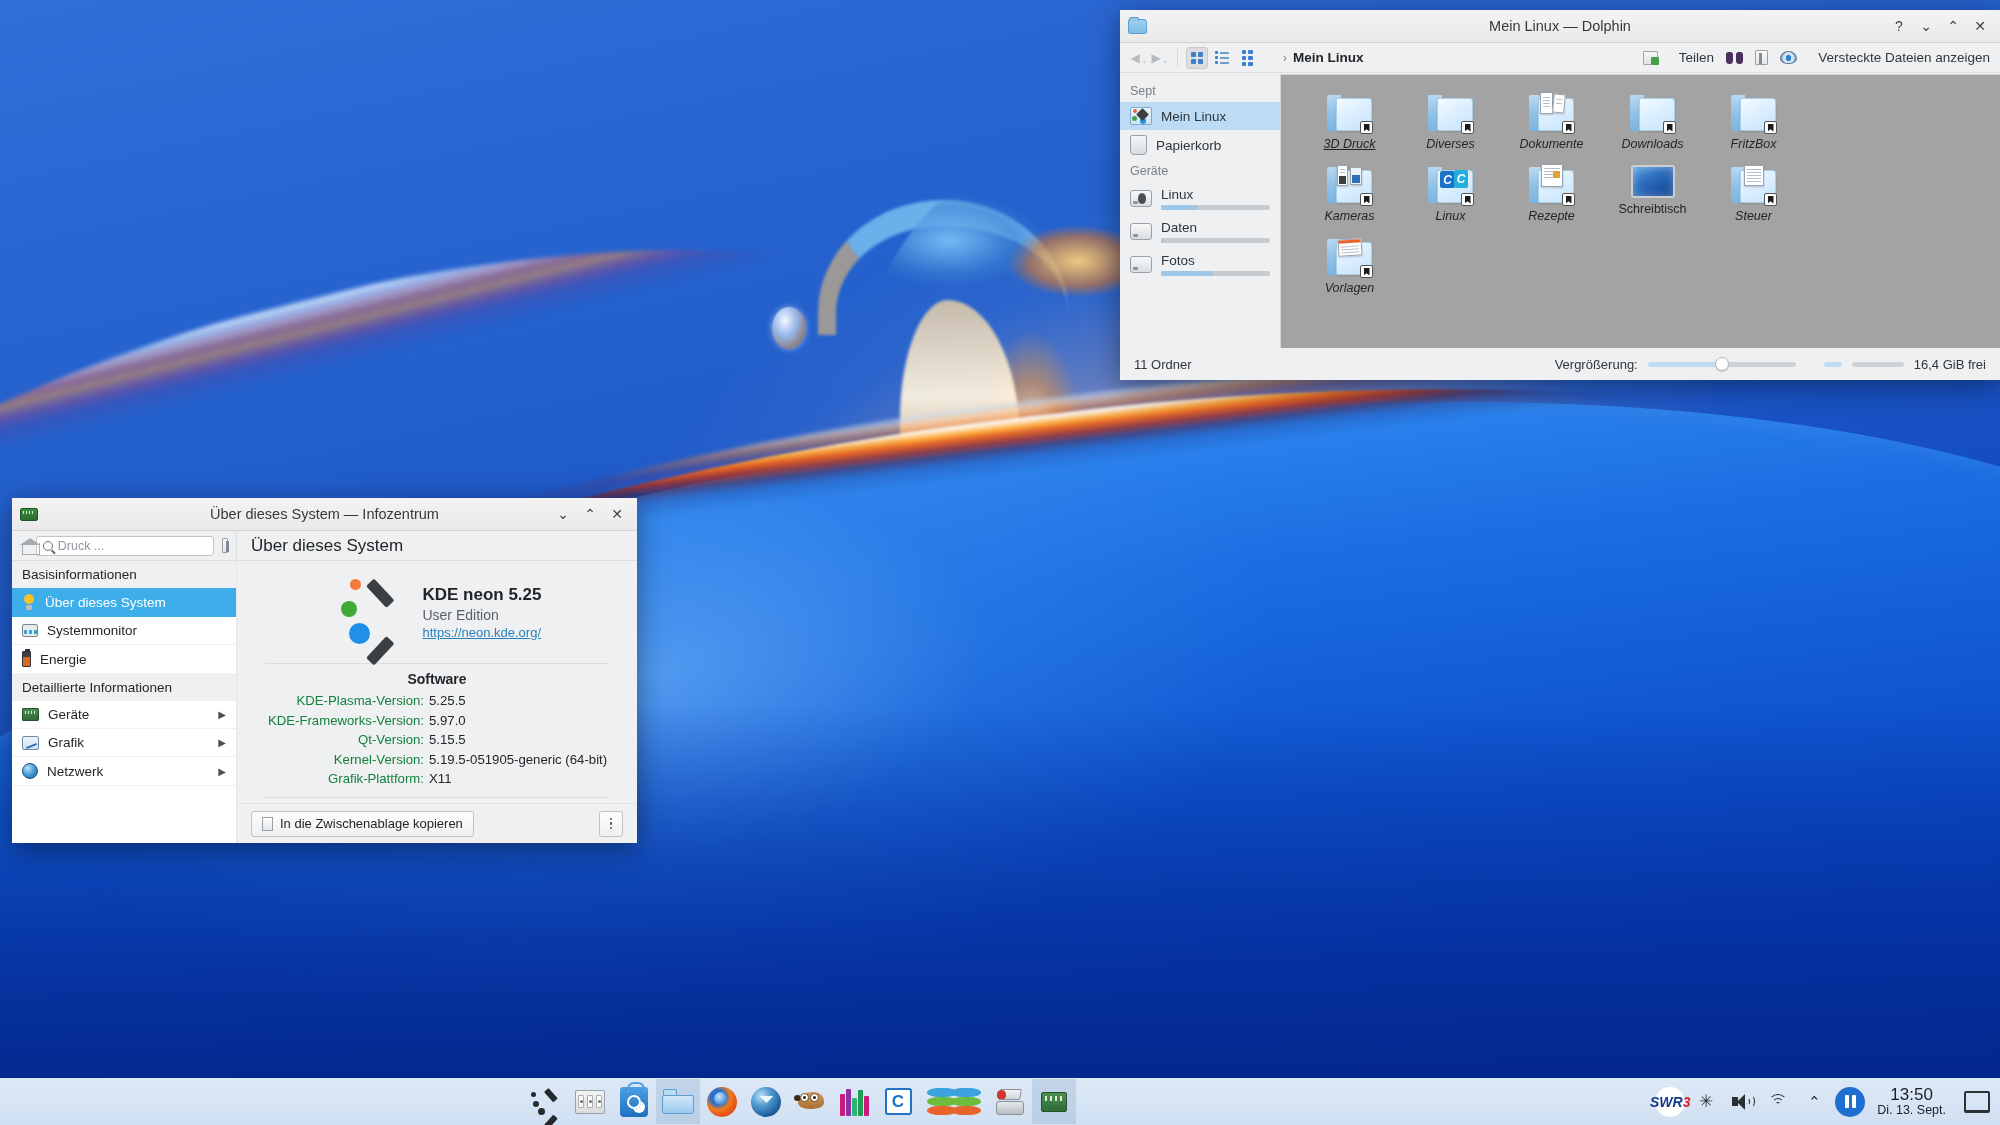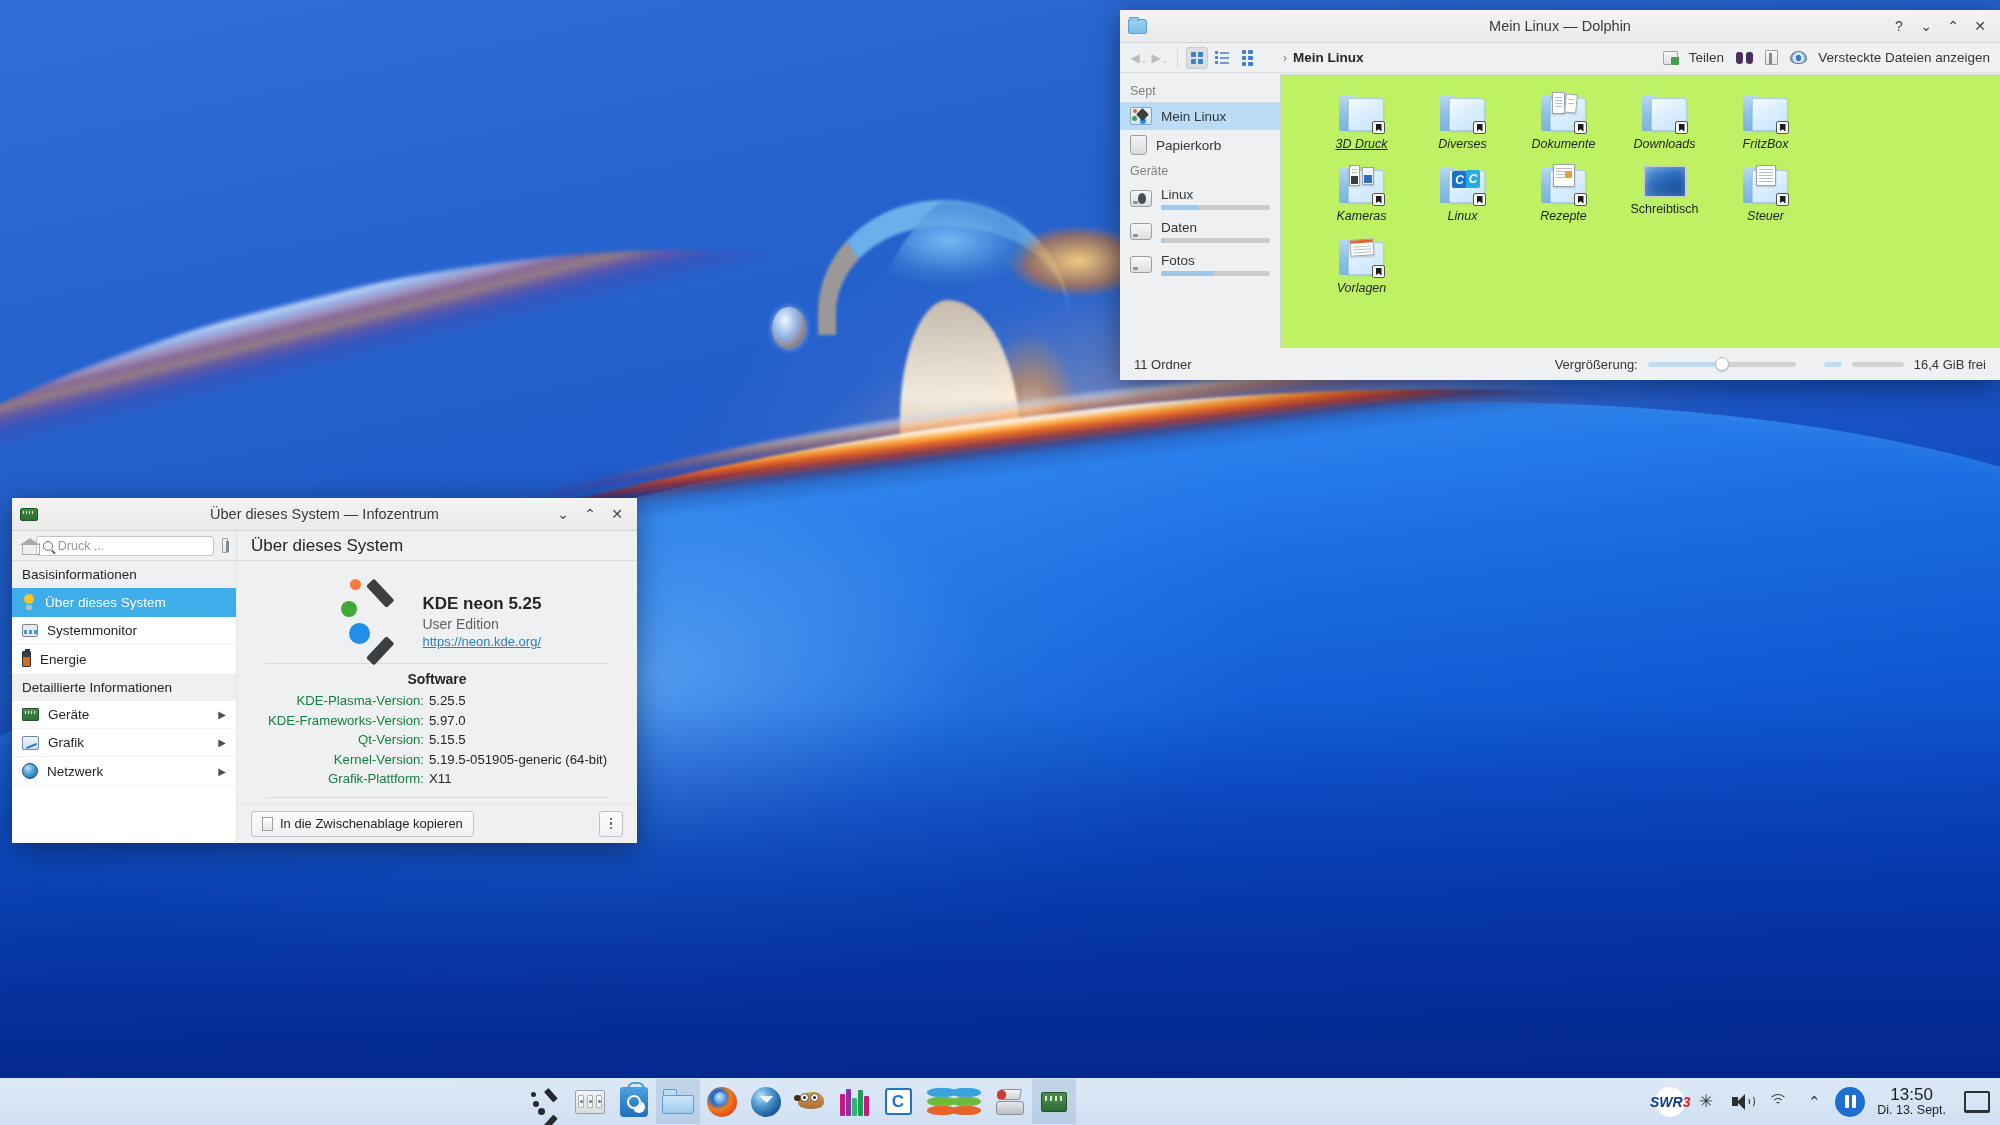--- a/index.html
+++ b/index.html
@@ -171,33 +171,33 @@
   .vb-list { display:flex; flex-direction:column; gap:2px; }
   .vb-list i { display:flex; align-items:center; gap:2px; }
   .vb-list i::before { content:""; width:3px; height:3px; background:#3c7fd0; border-radius:1px;}
   .vb-list i::after { content:""; width:9px; height:2px; background:#6f9ed0; }
   .vb-comp { display:grid; grid-template-columns: 4px 5px; grid-template-rows: 4px 4px 4px; gap:2px; }
   .vb-comp i { background:#3c7fd0; border-radius:1px; }
   .breadcrumb { display:flex; align-items:center; gap:6px; margin-left: 22px; }
   .crumb-chev { color:#7d8387; font-size: 12px; }
   .crumb-txt { font-weight: bold; font-size: 13.5px; color:#232629; }
   .tb-right { margin-left:auto; display:flex; align-items:center; gap:12px; }
-  .tb-item { display:flex; align-items:center; gap:11px; font-size:13.5px; color:#31363b; }
+  .tb-item { display:flex; align-items:center; gap:21px; font-size:13.5px; color:#31363b; }
   .ic-share { width:15px;height:14px;background:linear-gradient(180deg,#f5f6f7,#dfe2e4); border:1px solid #9fa5aa; border-radius:1px; position:relative; }
   .ic-share::after{content:"";position:absolute;right:-2px;bottom:-1px;width:8px;height:8px;background:#43a047;border-radius:1px;}
   .ic-binocular{ width:17px;height:12px;position:relative;}
   .ic-binocular::before,.ic-binocular::after{content:"";position:absolute;top:0;width:7px;height:12px;background:#4a2f5e;border-radius:3px 3px 4px 4px;}
   .ic-binocular::before{left:0;} .ic-binocular::after{right:0;}
   .ic-panel{width:13px;height:15px;background:linear-gradient(180deg,#fbfbfb,#e2e4e6);border:1px solid #9aa0a5;border-radius:1px;position:relative;}
   .ic-panel::after{content:"";position:absolute;left:3px;top:2px;width:3px;height:11px;background:#7f8a95;}
   .ic-eye{width:17px;height:13px;border-radius:50% 50% 50% 50%/60% 60% 40% 40%;background:radial-gradient(circle at 50% 55%,#2f7fd0 0 30%,#cfe3f5 31% 62%,#8aa6bd 63% 100%);border:1px solid #5f7a93;}
   .dolphin-view {
     position:absolute; left:160px; right:0; top:64px; bottom:32px;
-    background:#bef264; border:1px solid #d4d6d8; border-right:none; border-bottom:none;
-    padding: 10px 0 0 30px; overflow:hidden;
+    background:#a3a3a3; border:1px solid #d4d6d8; border-right:none; border-bottom:none;
+    padding: 10px 0 0 18px; overflow:hidden;
   }
   .icon-grid { display:grid; grid-template-columns: repeat(5, 101px); gap: 0px 0px; }
   .fitem { width:101px; display:flex; flex-direction:column; align-items:center; padding-top:8px; padding-bottom:6px; }
   .fitem .label { margin-top:4px; font-size:12.5px; color:#232629; font-style:italic; text-align:center; }
   .fitem .label.plain { font-style:normal; }
   .fitem.selected .label { text-decoration: underline; }
   .folder { width:45px; height:40px; position:relative; }
   .folder .back {
     position:absolute; left:0; top:2px; width:14px; height:36px;
     background:linear-gradient(180deg,#b9d9f2 0%, #8ec0e7 55%, #7cb4df 100%);
@@ -283,21 +283,21 @@
   .batt { width:9px;height:16px;background:linear-gradient(180deg,#3b4046 0 35%,#d86a1e 35% 100%);border:1px solid #30343a;border-radius:1px;position:relative;}
   .batt::before{content:"";position:absolute;left:2px;top:-3px;width:5px;height:2px;background:#30343a;}
   .card { width:17px;height:13px;background:linear-gradient(180deg,#4b8f52,#2f6b36);border:1px solid #255229;border-radius:1px;position:relative;}
   .card::after{content:"";position:absolute;left:2px;top:2px;right:2px;height:3px;background:repeating-linear-gradient(90deg,#e2e9cc 0 1px,transparent 1px 3px);}
   .graf { width:17px;height:14px;background:linear-gradient(180deg,#eef4fa,#cfe0f0);border:1px solid #6e8ba6;border-radius:2px;position:relative;}
   .graf::after{content:"";position:absolute;left:3px;bottom:2px;width:11px;height:2px;background:#2d6fb8;transform:rotate(-22deg);}
   .globe { width:16px;height:16px;border-radius:50%;background:radial-gradient(circle at 35% 30%,#bfe3f7 0%, #4b9fd8 45%, #1c5f9e 100%);border:1px solid #17507f;}
 
   .ic-content { flex:1; background:#eff0f1; position:relative; overflow:hidden; }
   .ic-header { height:32px; display:flex; align-items:center; padding:0 14px; font-size:17px; color:#232629; background:#eff0f1; }
-  .neon-row { display:flex; align-items:flex-end; justify-content:center; gap:16px; padding:14px 0 6px 0; }
+  .neon-row { display:flex; align-items:center; justify-content:center; gap:16px; padding:14px 0 6px 0; }
   .neon-logo { width:74px; height:74px; position:relative; }
   .nl-dot { position:absolute; border-radius:50%; }
   .nl-chevron {
     position:absolute; left:34px; top:11px; width:30px; height:46px;
   }
   .nl-chevron::before, .nl-chevron::after {
     content:""; position:absolute; background:#3b3f42; border-radius:2px;
   }
   .nl-chevron::before { left:0; top:0; width:11px; height:30px; transform: rotate(-43deg); transform-origin: top left; }
   .nl-chevron::after { left:0px; top:42px; width:11px; height:30px; transform: rotate(43deg); transform-origin: bottom left; }

